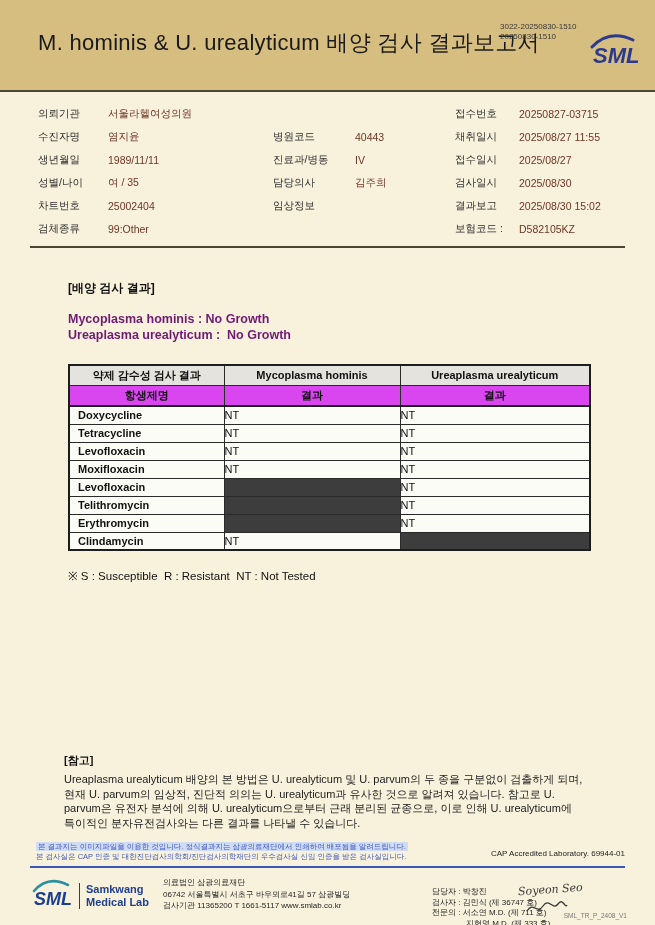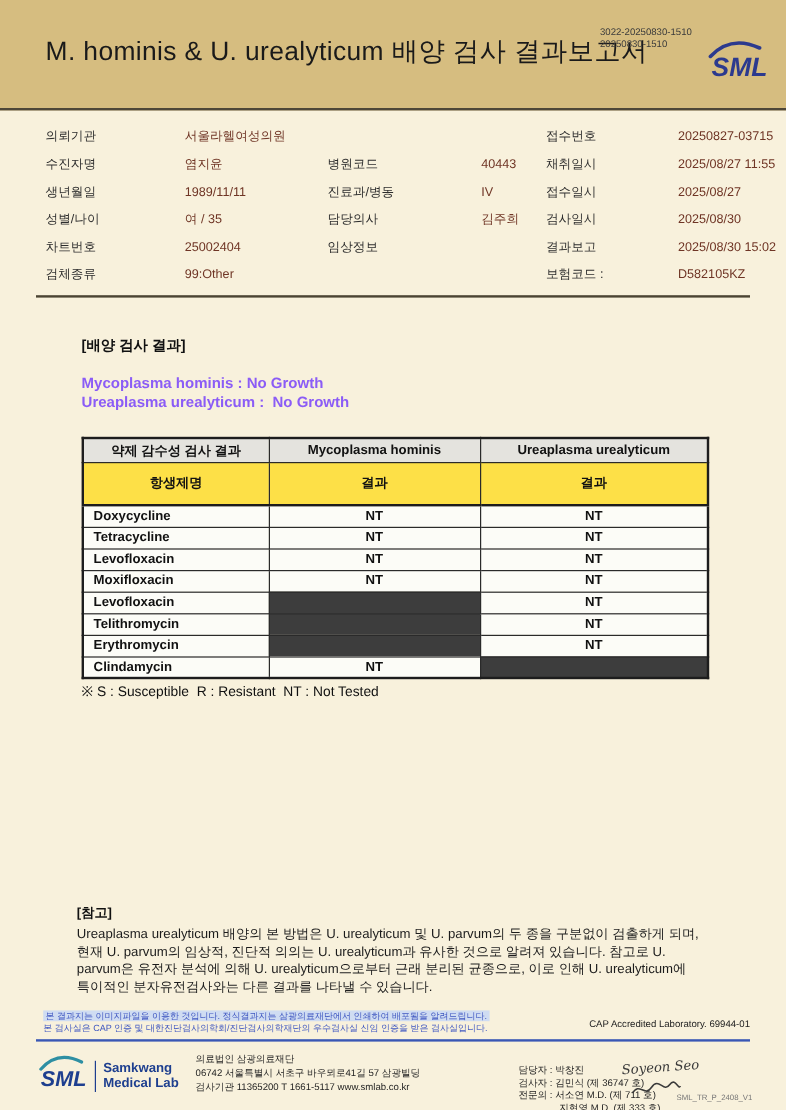--- a/index.html
+++ b/index.html
@@ -12,42 +12,42 @@
   .title { position:absolute; left:38px; top:28px; font-size:22px; color:#1a1a1a; letter-spacing:0.3px; white-space:nowrap; }
   .refnos { position:absolute; left:500px; top:22px; font-size:8px; line-height:10px; color:#3a3a3a; z-index:2; }
   .logo-top { position:absolute; right:14px; top:32px; z-index:2; }
 
   
   .info { position:absolute; top:102px; left:30px; width:595px; height:144px; }
   .icol { position:absolute; top:0; }
   .col-left { left:8px; }
   .col-mid { left:202px; top:23px; }
   .col-right { left:425px; }
-  .irow { height:23px; display:flex; align-items:center;gap:46px; }
+  .irow { height:23px; display:flex; align-items:center; }
   .lbl { font-size:10.5px; color:#2d2d2d; flex-shrink:0; }
   .col-left .lbl { width:70px; }
   .col-mid .lbl { width:82px;margin-left:41px; }
   .col-right .lbl { width:64px; }
   .val { font-size:10.5px; color:#6f3525; white-space:nowrap; }
   .divider { position:absolute; top:246px; left:30px; right:30px; border-top:2px solid #4b4433; }
 
   
   .culture { position:absolute; left:68px; top:280px; }
   .culture-head { font-size:12px; font-weight:bold; color:#111; margin-bottom:14px; }
-  .culture-line { font-size:12.5px; font-weight:bold; color:#8b5cf6; line-height:16px; white-space:pre; }
+  .culture-line { font-size:12.5px; font-weight:bold; color:#701a75; line-height:16px; white-space:pre; }
 
   
   .tblwrap { position:absolute; left:68px; top:364px; }
   table { border-collapse:collapse; table-layout:fixed; border:2px solid #1d1d1d; }
   th, td { border:1px solid #2a2a2a; font-size:11px; color:#111; }
   thead tr.head th { background:#e4e3de; height:20px; font-weight:bold; text-align:center; }
-  thead tr.subhead th { background:#fde047; height:36px; font-weight:bold; text-align:center; border-bottom:2px solid #1d1d1d;margin-left:38px; }
+  thead tr.subhead th { background:#d946ef; height:21px; font-weight:bold; text-align:center; border-bottom:2px solid #1d1d1d;margin-left:38px; }
   tbody td { background:#fcfcf7; height:18px; }
   td.abx { font-weight:bold; text-align:left; padding-left:8px; }
-  td.res { font-weight:bold; text-align:center;margin-left:20px; }
+  td.res { font-weight:normal; text-align:left;margin-left:20px; }
   td.dark { background:#3d3d3d; }
   .legend { position:absolute; left:68px; top:568px; font-size:11.5px; color:#111; white-space:pre; }
 
   
   .reference { position:absolute; left:64px; top:753px; width:528px; }
   .ref-head { font-size:11px; font-weight:bold; color:#111; margin-bottom:4px; }
   .ref-body { font-size:11px; line-height:14.5px; color:#1c1c1c; word-break:keep-all; }
 
   
   .notices { position:absolute; left:36px; top:842px; }

